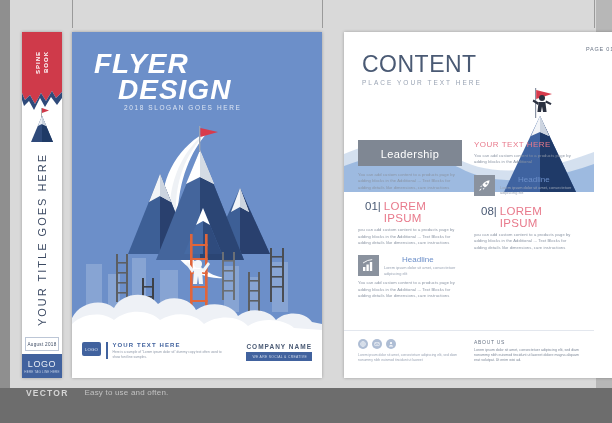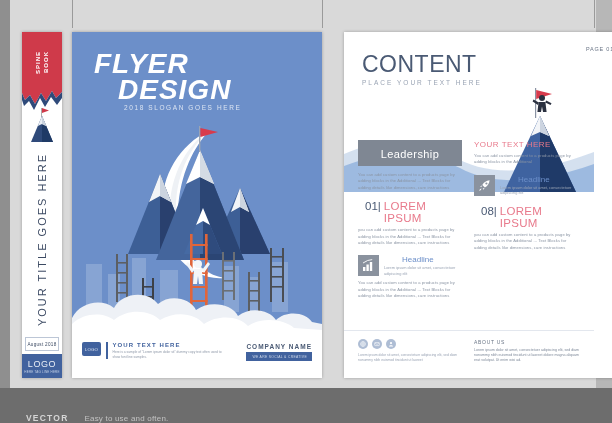--- a/index.html
+++ b/index.html
@@ -24,21 +24,21 @@
     position:absolute; left:0; top:0; width:10px; height:388px;
     background:#8f8f8f;
   }
   .guide-v {
     position:absolute; width:1px; background:#9a9a9a; top:0; height:28px;
   }
 
   
   .caption-bar {
     position:absolute; left:0; top:388px; width:612px; height:35px;
-    background:#6d6d6d; display:flex; align-items:flex-end; padding-left:26px; gap:16px;
+    background:#6d6d6d; display:flex; align-items:flex-start; padding-left:26px; gap:16px;
   }
   .caption-vector {
     color:#d5d5d5; font-size:8.5px; font-weight:bold; letter-spacing:1.2px;
   }
   .caption-sub { color:#c2c2c2; font-size:8px; letter-spacing:.2px; }
 
   
   .spine {
     position:absolute; left:22px; top:32px; width:40px; height:346px;
     background:#ffffff; overflow:hidden;

